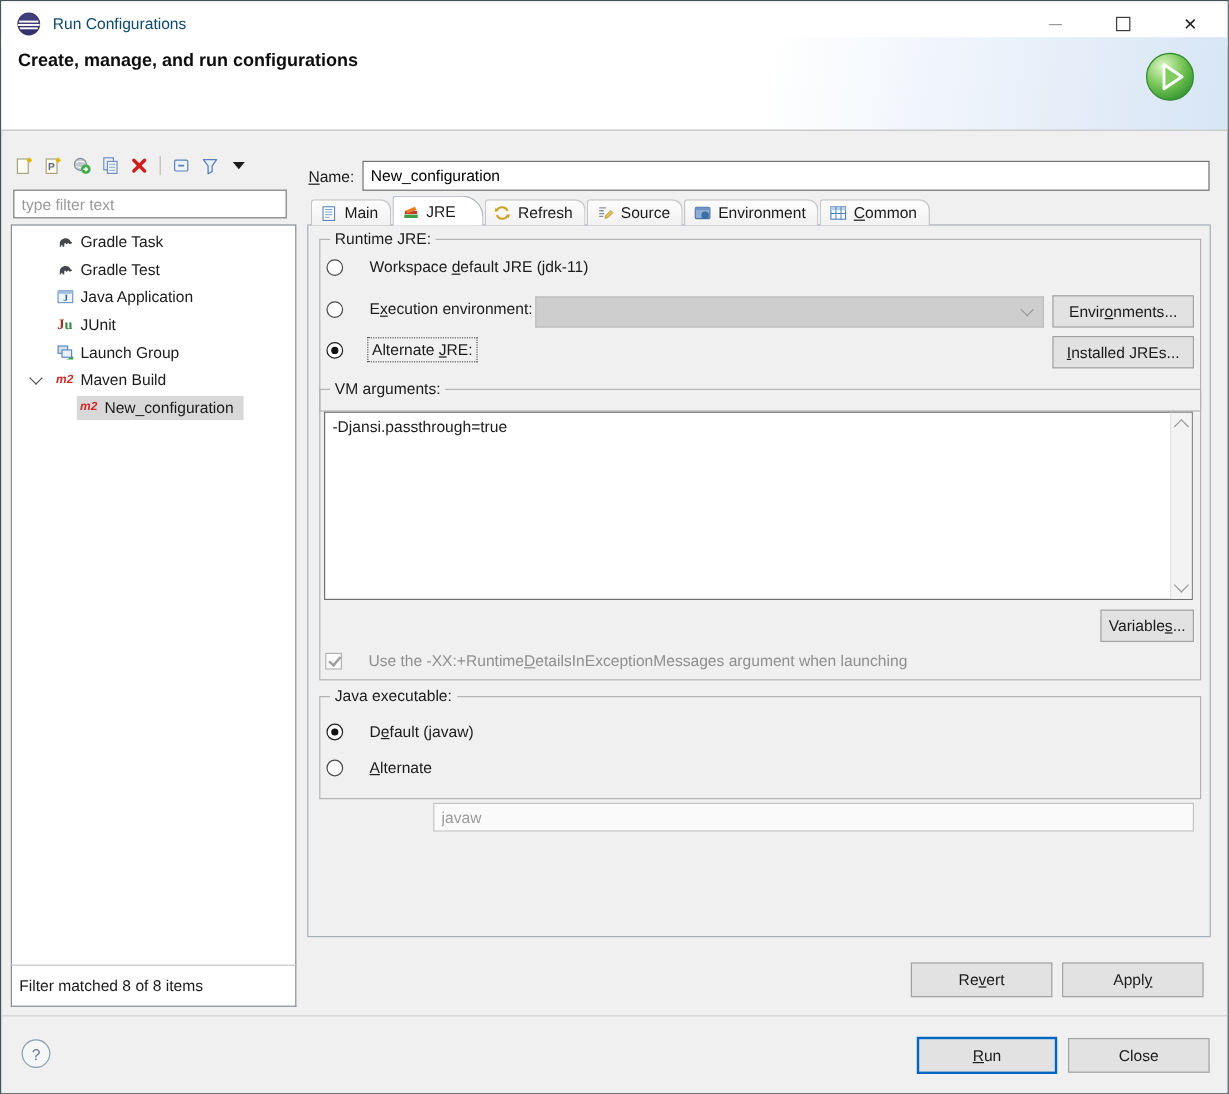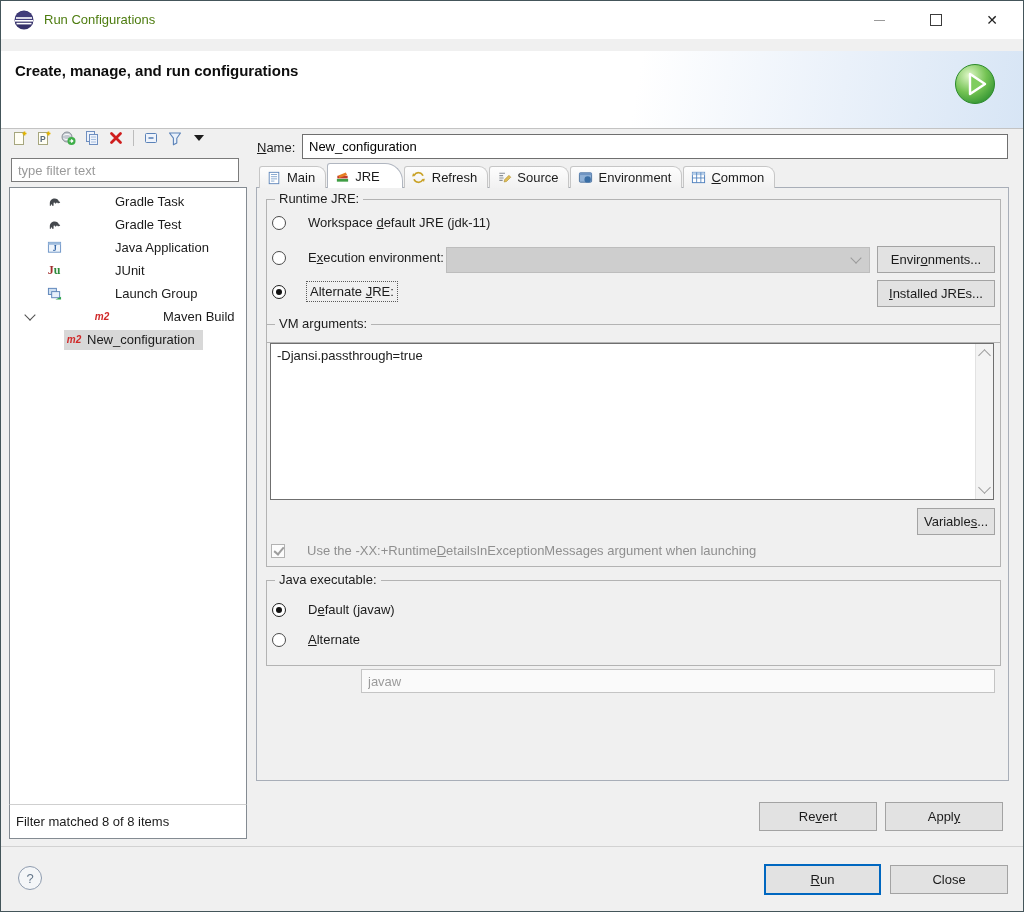--- a/index.html
+++ b/index.html
@@ -3,42 +3,42 @@
 <meta charset="utf-8">
 <style>
   html,body{margin:0;padding:0;background:#3d4a4a;}
   .window{position:relative;width:1024px;height:912px;background:#f0f0f0;border:1px solid #44555a;
     box-sizing:border-box;font-family:"Liberation Sans",sans-serif;font-size:13px;color:#1b1b1b;overflow:hidden;}
   u{text-decoration:underline;}
   .abs{position:absolute;}
 
   
   .titlebar{position:absolute;left:0;top:0;right:0;height:38px;background:#fff;}
-  .title-text{position:absolute;left:43px;top:11px;font-size:13px;color:#4d7c0f;}
+  .title-text{position:absolute;left:43px;top:11px;font-size:13px;color:#0c4a6e;}
   .winbtn{position:absolute;top:0;width:46px;height:38px;display:flex;align-items:center;justify-content:center;color:#2b2b2b;}
   .minbar{width:11px;height:1px;background:#9a9a9a;}
   .maxbox{width:10px;height:10px;border:1px solid #3c3c3c;}
   .closeglyph{font-size:14px;color:#222;}
 
   
-  .banner{position:absolute;left:0;top:50px;right:0;height:77px;
+  .banner{position:absolute;left:0;top:30px;right:0;height:77px;
     background:linear-gradient(100deg,#ffffff 62%,#eaf1fa 82%,#d7e5f5 100%);border-bottom:1px solid #c3c3c3;}
   .banner-title{position:absolute;left:14px;top:11px;font-size:15px;font-weight:bold;color:#0d0d0d;}
   .run-orb{position:absolute;left:953px;top:12px;width:42px;height:42px;}
 
   
   .toolbar{position:absolute;left:10px;top:127px;height:20px;display:flex;align-items:center;gap:6px;}
   .tbi{width:18px;height:18px;display:flex;align-items:center;justify-content:center;}
   .tbsep{width:1px;height:16px;background:#bcbcbc;margin:0 2px;}
   .dd-tri{width:0;height:0;border-left:5px solid transparent;border-right:5px solid transparent;border-top:6px solid #1c1c1c;}
   .filter-input{position:absolute;left:10px;top:157px;width:228px;height:24px;border:1px solid #7b7b7b;
     background:#fff;font:13px "Liberation Sans",sans-serif;padding:0 6px;box-sizing:border-box;color:#3b82f6;}
   .filter-input::placeholder{color:#9a9a9a;}
   .treebox{position:absolute;left:8px;top:186px;width:238px;height:618px;background:#fff;border:1px solid #848b92;box-sizing:border-box;overflow:hidden;}
-  .trow{height:23px;display:flex;align-items:center;gap:48px;}
+  .trow{height:23px;display:flex;align-items:center;}
   .trow .ticon{width:16px;height:16px;margin-right:5px;flex:none;display:flex;align-items:center;justify-content:center;}
   .indent1{padding-left:36px;}
   .chevcell{width:20px;padding-left:16px;flex:none;display:flex;align-items:center;}
   .chev{width:7px;height:7px;border-right:1.6px solid #4f4f4f;border-bottom:1.6px solid #4f4f4f;transform:rotate(45deg);margin-top:-3px;}
   .selwrap{display:flex;align-items:center;background:#d8d8d8;padding:2px 8px 2px 2px;}
   .junit-j{font:bold 12px "Liberation Serif",serif;color:#a02c2c;}
   .junit-u{font:bold 12px "Liberation Serif",serif;color:#2e8b3c;}
   .m2txt{font:bold italic 10px "Liberation Sans",sans-serif;color:#d02828;}
   .statusbox{position:absolute;left:8px;top:803px;width:238px;height:35px;background:#fff;border:1px solid #848b92;
     border-top:1px solid #cfcfcf;box-sizing:border-box;display:flex;align-items:center;padding-left:6px;}

